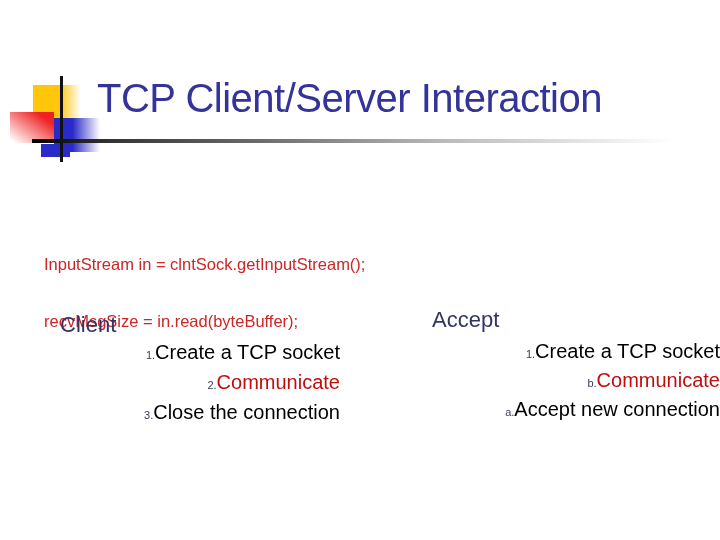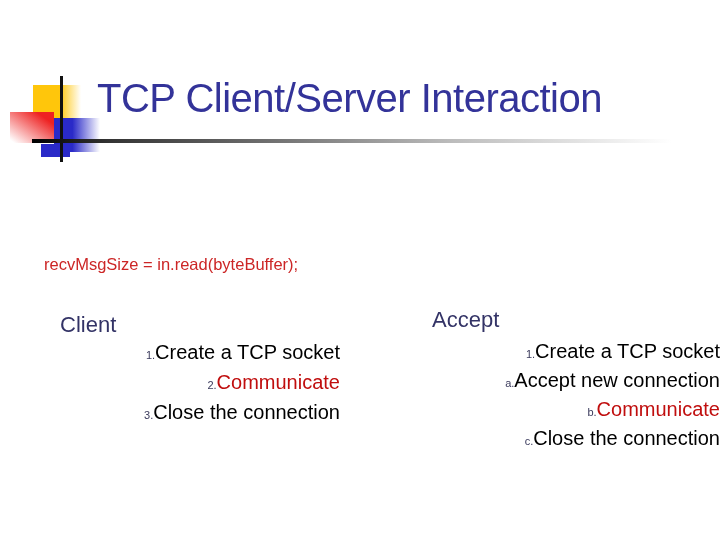--- a/index.html
+++ b/index.html
@@ -55,20 +55,21 @@
     <div class="orn-red"></div>
     <div class="orn-blue-small"></div>
     <div class="vline"></div>
   </div>
 
   <div class="hrule"></div>
 
   <div class="title">TCP Client/Server Interaction</div>
 
   <div class="code">
+    <div>InputStream in = clntSock.getInputStream();</div>
     <div>recvMsgSize = in.read(byteBuffer);</div>
   </div>
 
   <div class="col-heading client-heading">Client</div>
   <div class="list client-list">
     <div class="item">
       <span class="marker">1.</span><span>Create a TCP socket</span>
     </div>
     <div class="item">
       <span class="marker">2.</span><span class="hl">Communicate</span>
@@ -77,23 +78,20 @@
       <span class="marker">3.</span><span>Close the connection</span>
     </div>
   </div>
 
   <div class="col-heading server-heading">Accept</div>
   <div class="list server-list">
     <div class="item">
       <span class="marker">1.</span><span>Create a TCP socket</span>
     </div>
     <div class="item sub">
-      <span class="marker">a.</span><span>Accept new connection</span>
-    </div>
-    <div class="item sub">
       <span class="marker">b.</span><span class="hl">Communicate</span>
     </div>
     <div class="item sub">
-      <span class="marker">c.</span><span>Close the connection</span>
+      <span class="marker">a.</span><span>Accept new connection</span>
     </div>
   </div>
 
 </div>
 
 </body></html>

